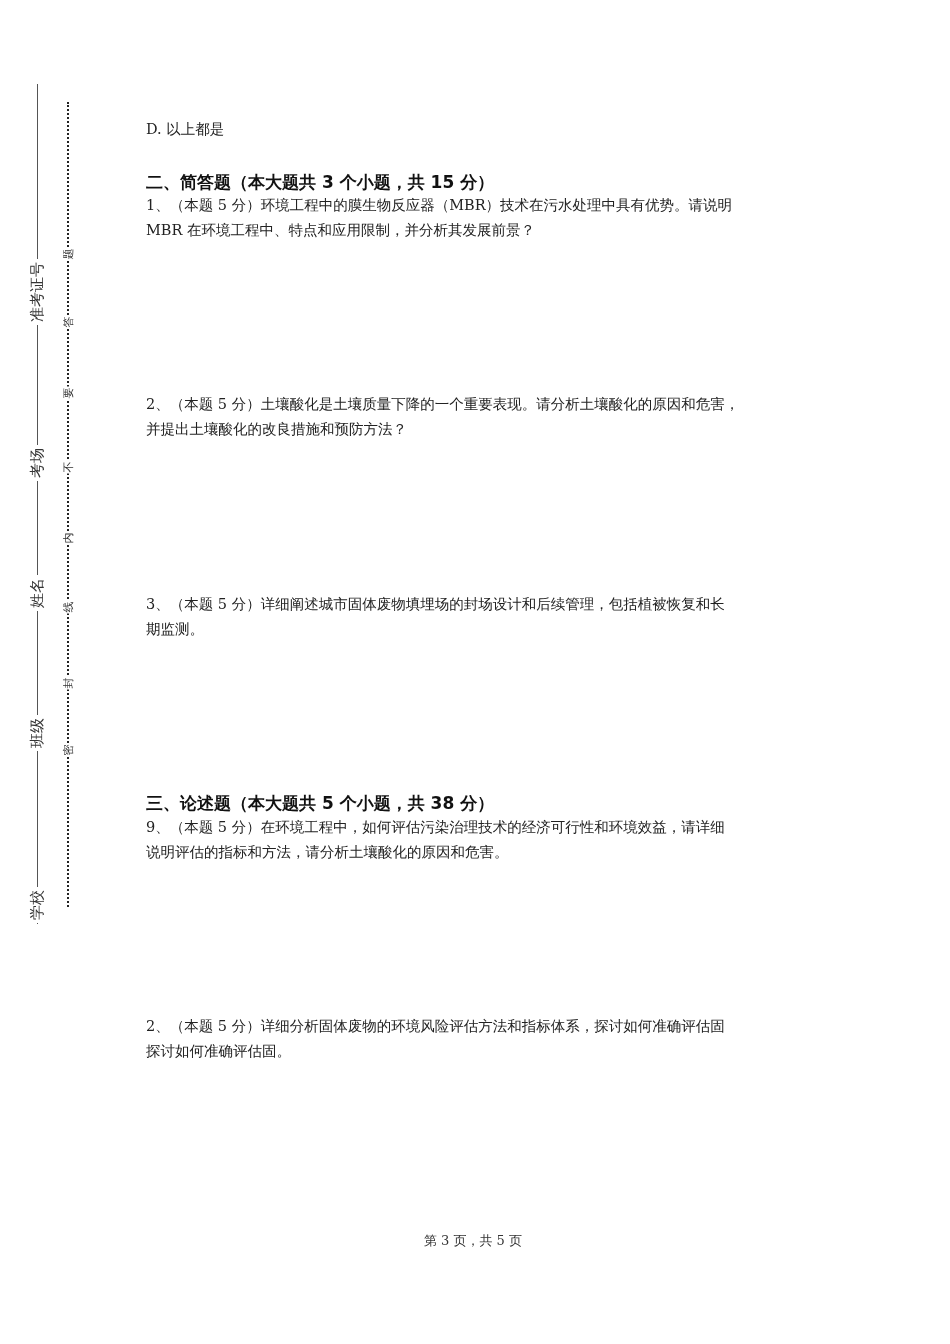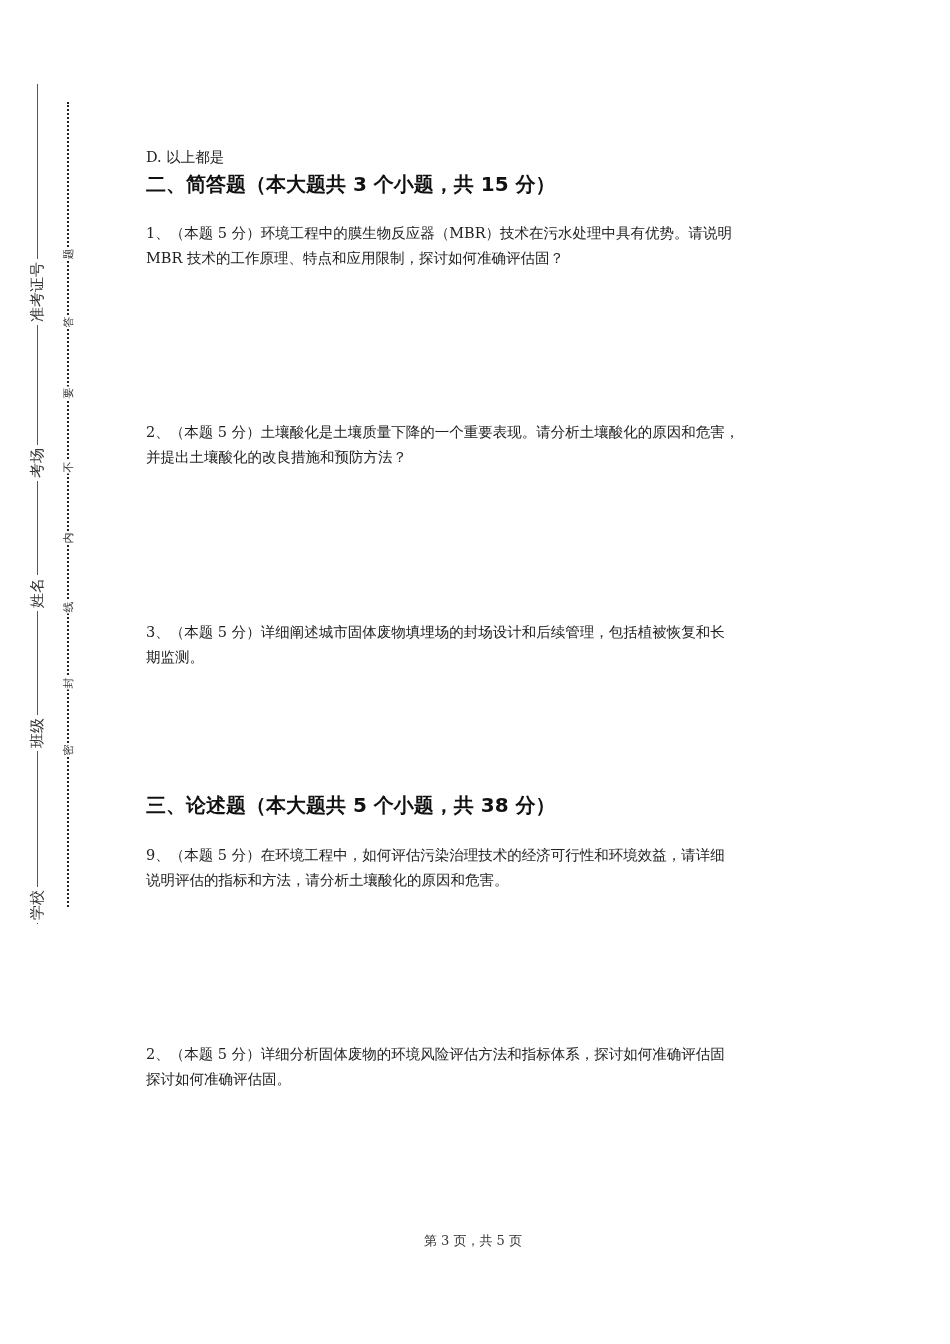--- a/index.html
+++ b/index.html
@@ -67,26 +67,25 @@
       top: 0;
       width: 670px;
     }
     .line {
       position: absolute;
       left: 0;
       font-size: 14.5px;
       line-height: 1.2;
       white-space: nowrap;
       color: #222;
-      margin-top: 28px;
     }
     .section-heading {
       position: absolute;
       left: 0;
-      font-size: 20px;
+      font-size: 17px;
       font-weight: bold;
       font-family: "DejaVu Sans", sans-serif;
       white-space: nowrap;
       color: #111;
     }
     .footer {
       position: absolute;
       top: 1232px;
       left: 0;
       width: 950px;
@@ -119,21 +118,21 @@
   <span class="seal-char" style="top:750px">密</span>
 </div>
 
 <div class="content">
   <div class="line" style="top:121px">D. 以上都是</div>
 
   <div class="section-heading" style="top:171px">二、简答题（本大题共 3 个小题，共 15 分）</div>
 
   <div>
     <div class="line" style="top:197px">1、（本题 5 分）环境工程中的膜生物反应器（MBR）技术在污水处理中具有优势。请说明</div>
-    <div class="line" style="top:222px">MBR 技术的工作原理、特点和应用限制，探讨如何准确评估固？</div>
+    <div class="line" style="top:222px">MBR 在环境工程中、特点和应用限制，并分析其发展前景？</div>
   </div>
 
   <div>
     <div class="line" style="top:396px">2、（本题 5 分）土壤酸化是土壤质量下降的一个重要表现。请分析土壤酸化的原因和危害，</div>
     <div class="line" style="top:421px">并提出土壤酸化的改良措施和预防方法？</div>
   </div>
 
   <div>
     <div class="line" style="top:596px">3、（本题 5 分）详细阐述城市固体废物填埋场的封场设计和后续管理，包括植被恢复和长</div>
     <div class="line" style="top:621px">期监测。</div>

